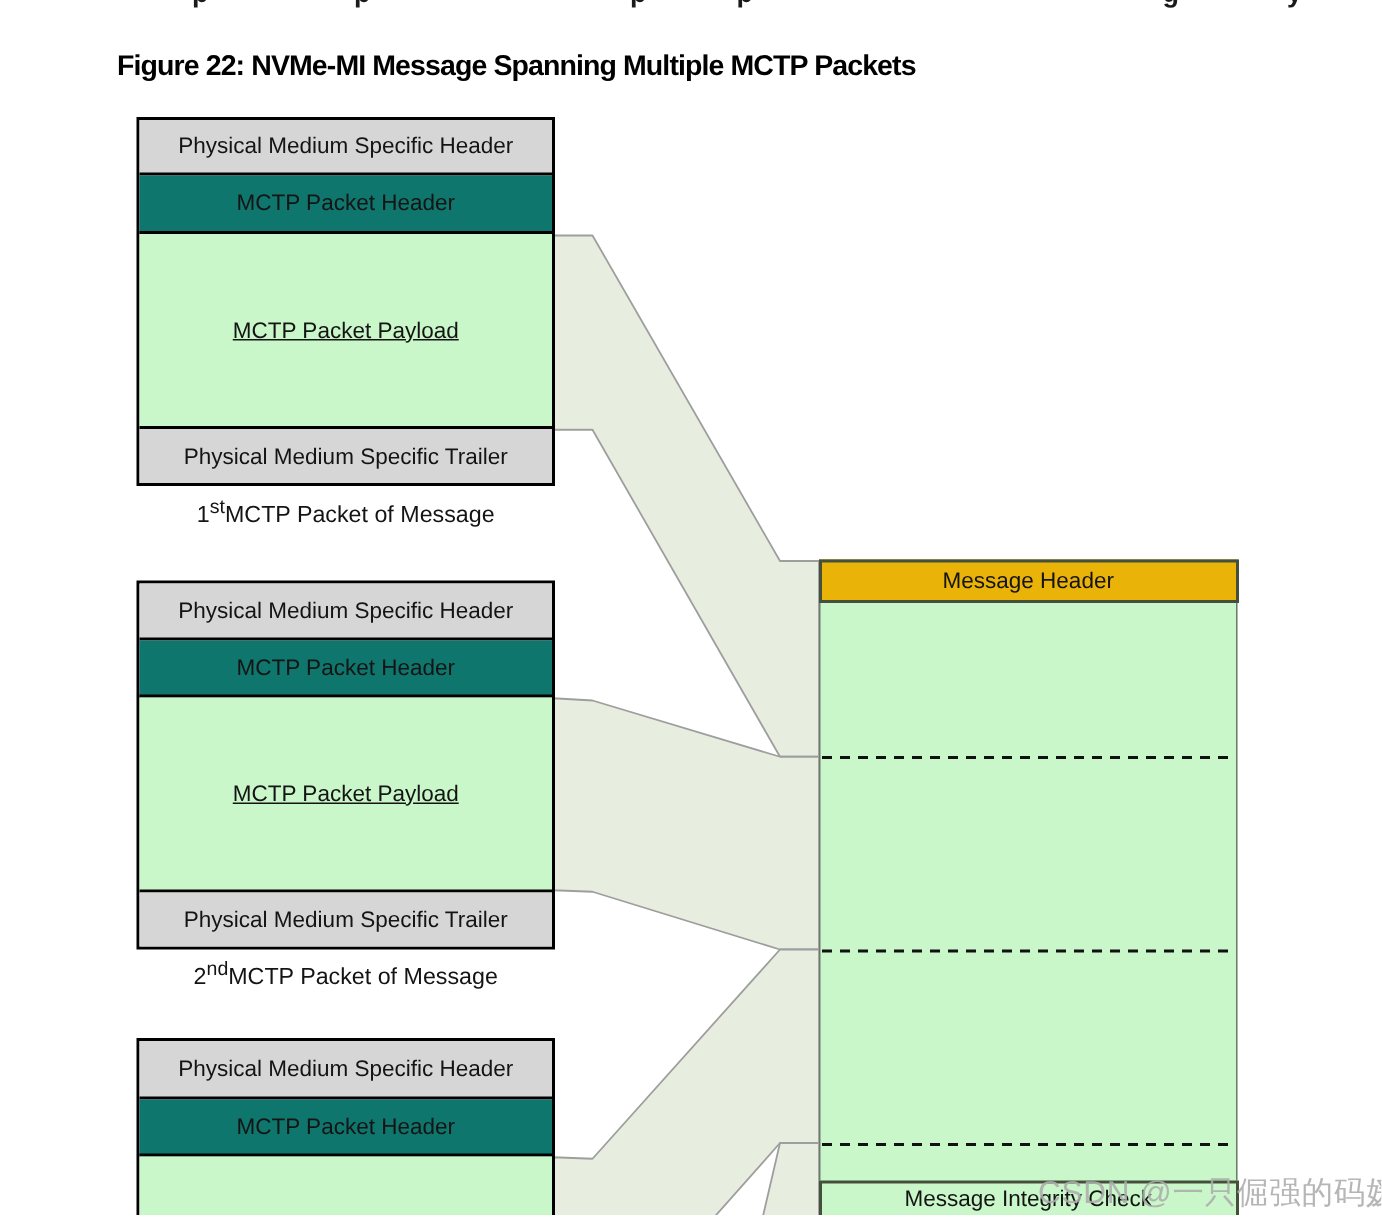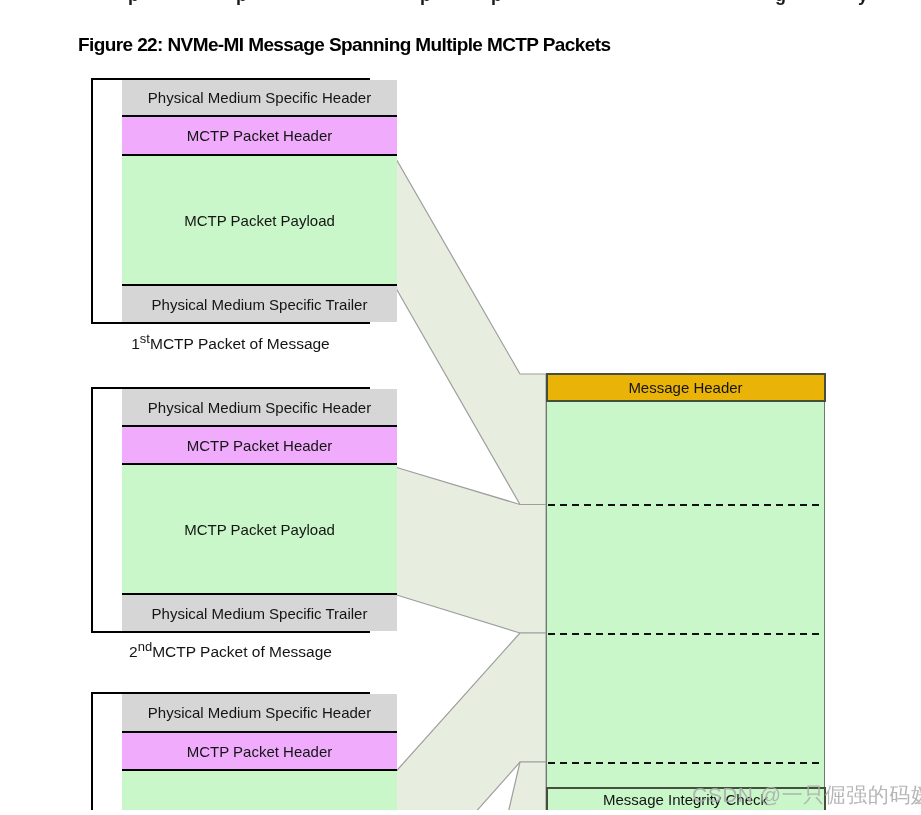--- a/index.html
+++ b/index.html
@@ -25,26 +25,26 @@
   svg.connectors { position:absolute; left:0; top:0; z-index:1; }
 
   
   .packet {
     position:absolute; left:91px; width:279px;
     border:2px solid #000; background:#fff; z-index:2;
   }
   .prow {
     width:100%; display:flex; align-items:center; justify-content:center;
     font-size:15px; color:#141414; border-bottom:2px solid #000;
-    text-align:right; white-space:nowrap;margin-left:29px;
+    text-align:right; white-space:nowrap;
   }
   .prow:last-child { border-bottom:none; }
   .fill-gray   { background:#d6d6d6; }
-  .fill-orange { background:#f0abfc; }
-  .fill-green  { background:#c9f7c9; }
+  .fill-orange { background:#0f766e; }
+  .fill-green  { background:#c9f7c9;text-decoration:underline; }
 
   .caption {
     position:absolute; left:91px; width:279px; height:24px;
     text-align:center; font-size:15.5px; color:#141414;
     line-height:24px; z-index:2; white-space:nowrap;
   }
   .caption sup { font-size:13px; line-height:0; }
   .cap-rest { margin-left:0; }
 
   

